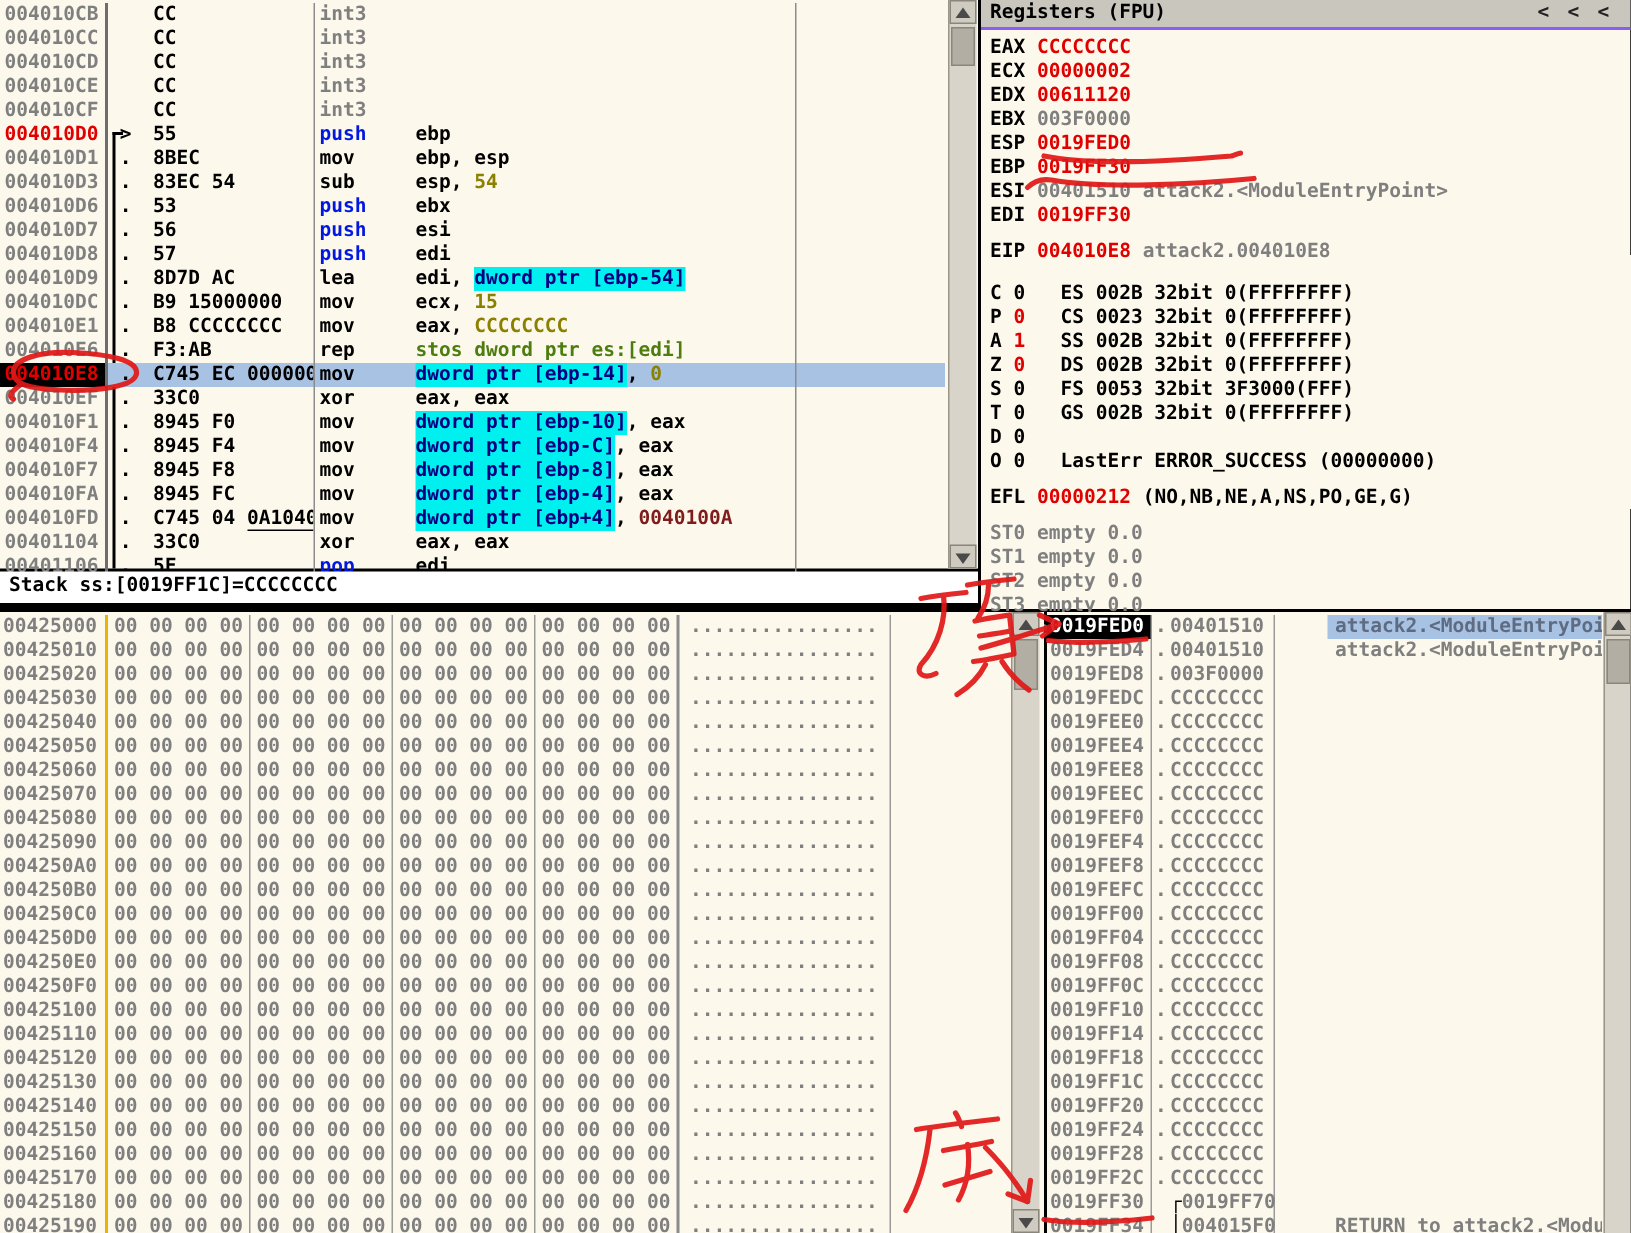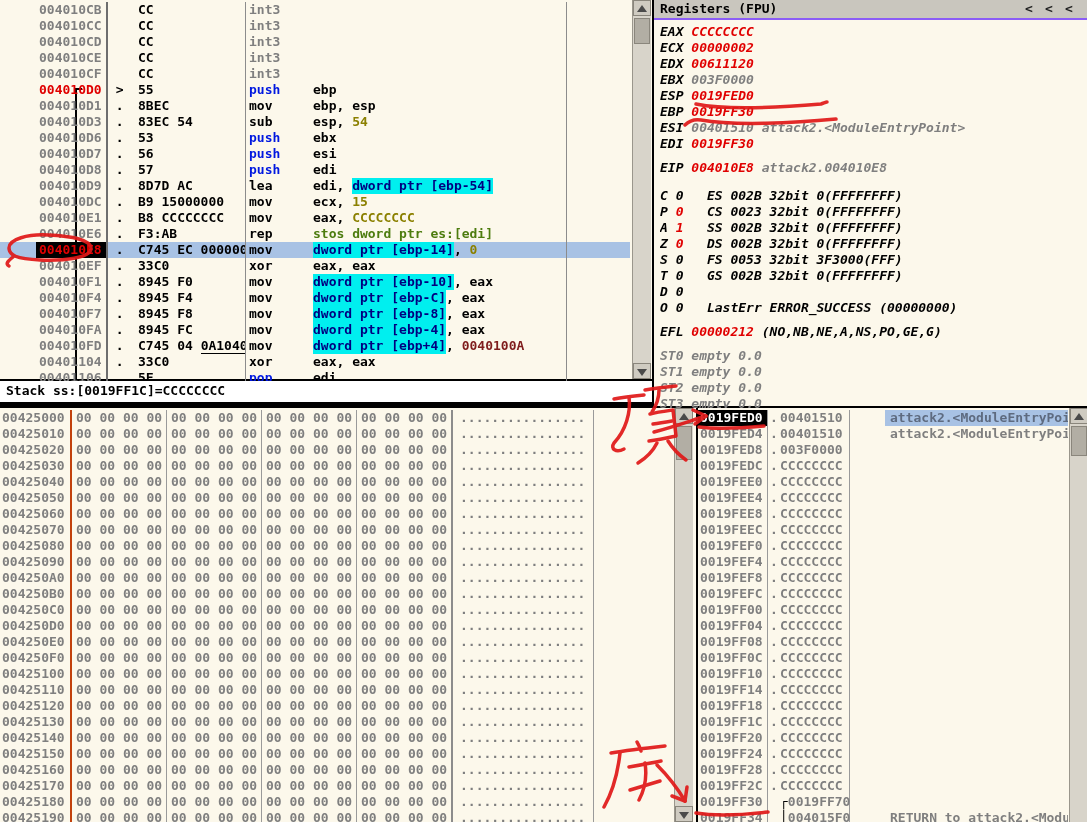--- a/index.html
+++ b/index.html
@@ -19,21 +19,21 @@
   .n{color:#4d7c0f}
   .o{color:#8B8000}
   .m{color:#7f1d1d}
   .hl{background:#00EFEF;color:#000080}
   .u{border-bottom:2px solid #000}
   
   #disasm{left:0;top:0;width:652px;height:379px;}
   #disasm-rows{position:absolute;left:0;top:2px;width:630px;}
   .drow{display:flex;height:16px;line-height:16px;position:relative;}
   .drow.sel{background:#A8C2E4;}
-  .d-addr{width:67px;padding-left:3px;border-right:2px solid #6E6E6E;flex:none;overflow:hidden;margin-left:36px;}
+  .d-addr{width:67px;padding-left:3px;border-right:2px solid #6E6E6E;flex:none;overflow:hidden;}
   .sela{background:#000;color:#E00000;}
   .d-hexcol{width:137px;flex:none;display:flex;border-right:1px solid #8C8C8C;overflow:hidden;}
   .d-prefix{width:30px;flex:none;white-space:pre;color:#000;}
   .d-hex{white-space:pre;overflow:hidden;color:#000;}
   .d-code{width:317px;flex:none;display:flex;border-right:1px solid #8C8C8C;overflow:hidden;padding-left:3px;}
   .d-mnem{width:64px;flex:none;}
   .d-ops{white-space:pre;display:flex;}
   .d-ops span{white-space:pre;}
   .d-comment{flex:1;}
   #jumpline{position:absolute;left:75px;top:88px;width:2px;height:291px;background:#000;}
@@ -47,29 +47,29 @@
   .sb-thumb{background:#B2AEA4;border:1px solid #8a867c;box-sizing:border-box;margin:0 1px;}
   
   #infoline{left:0;top:381px;width:652px;height:21px;background:#FFFFFF;color:#000;padding:2px 0 0 6px;box-sizing:border-box;}
   
   #registers{left:654px;top:0;width:433px;height:406px;}
   #reg-title{height:18px;background:#C9C6BE;border-bottom:2px solid #8b5cf6;display:flex;align-items:center;padding:0 8px 0 6px;color:#000;}
   #reg-title .cap{flex:none;}
   #reg-title .sp{flex:1;}
   .chev{flex:none;width:20px;text-align:center;color:#222;cursor:default;}
   #reg-body{padding:4px 0 0 6px;}
-  .rline{height:16px;line-height:16px;white-space:pre;overflow:hidden;font-style:italic;}
+  .rline{height:16px;line-height:16px;white-space:pre;overflow:hidden;}
   .rline span{white-space:pre;}
   .rh8{height:8px;}
   .rh12{height:12px;}
   
   #dump{left:0;top:408px;width:696px;height:414px;}
   #dump-rows{position:absolute;left:0;top:2px;width:672px;overflow:hidden;height:412px;}
   .mrow{display:flex;height:16px;line-height:16px;}
-  .m-addr{width:68px;padding-left:2px;flex:none;border-right:2px solid #c2410c;color:#7F7F7F;overflow:hidden;}
+  .m-addr{width:68px;padding-left:2px;flex:none;border-right:2px solid #eab308;color:#7F7F7F;overflow:hidden;}
   .m-g{width:94px;flex:none;text-align:center;border-right:1px solid #9a9a9a;color:#7F7F7F;white-space:pre;overflow:hidden;}
   .m-g.last{border-right:2px solid #8c8c8c;}
   .m-ascii{width:133px;flex:none;padding-left:7px;border-right:1px solid #9a9a9a;color:#7F7F7F;white-space:pre;overflow:hidden;}
   
   #stack{left:698px;top:408px;width:389px;height:414px;}
   #stack-rows{position:absolute;left:0;top:2px;width:370px;overflow:hidden;height:412px;}
   .srow{display:flex;height:16px;line-height:16px;}
   .s-addr{width:67px;padding-left:2px;flex:none;border-right:1px solid #9a9a9a;color:#7F7F7F;overflow:hidden;}
   .srow.sel .s-addr{background:#000;color:#FFF;}
   .s-dot{width:12px;flex:none;text-align:center;color:#7F7F7F;}

